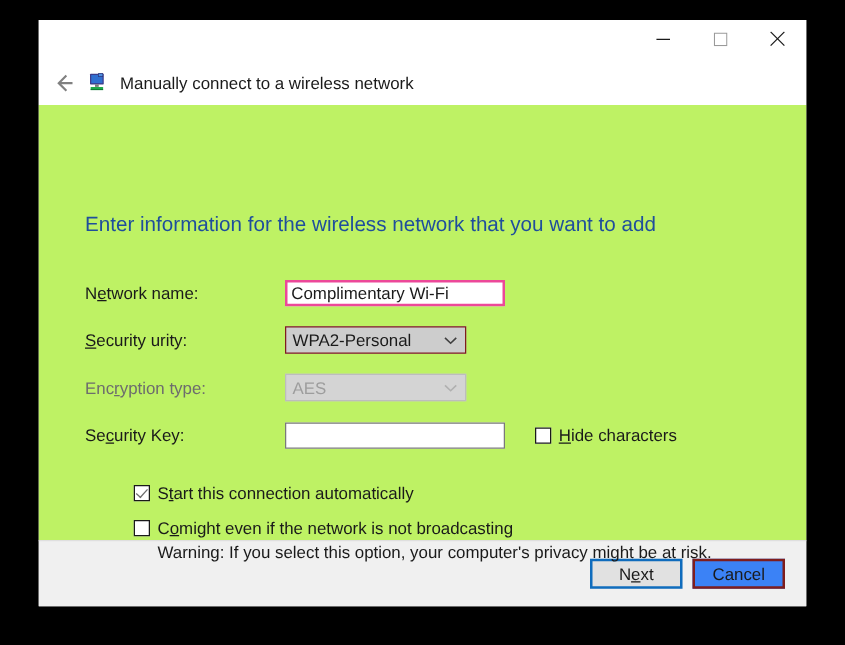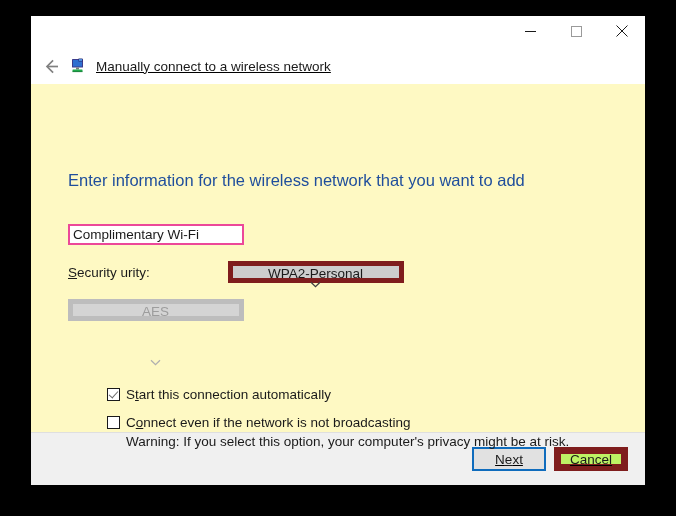--- a/index.html
+++ b/index.html
@@ -19,21 +19,20 @@
   #wizard-window {
     position: absolute;
     left: 31px;
     top: 16px;
     width: 614px;
     height: 469px;
     background: #ffffff;
     display: flex;
     flex-direction: column;
     box-sizing: border-box;
-    text-decoration: underline;
   }
 
   
   .titlebar {
     height: 32px;
     flex: 0 0 32px;
     background: #ffffff;
     display: flex;
     align-items: flex-start;
     justify-content: flex-end;
@@ -82,21 +81,21 @@
   }
   .nav-title {
     font-size: 13.5px;
     color: #1a1a1a;
     white-space: nowrap;
   }
 
   
   .content {
     flex: 1 1 auto;
-    background: #fef9c3;
+    background: #bef264;
     position: relative;
     padding: 0 0 0 0;
   }
 
   .heading {
     position: absolute;
     left: 37px;
     top: 87px;
     font-size: 16.5px;
     color: #1f4e9c;
@@ -133,33 +132,32 @@
     font-family: "Liberation Sans", sans-serif;
     font-size: 13.5px;
     color: #1a1a1a;
     padding: 0 3px;
     outline: none;
     line-height: 19px;
   }
   .txtfield.focused { border: 2px solid #ec4899; }
 
   .combo {
-    width: 176px;
+    width: 145px;
     height: 22px;
     box-sizing: border-box;
-    border: 5px solid #7f1d1d;
+    border: 1px solid #7f1d1d;
     background: #cdcdcd;
     display: flex;
     align-items: center;
     justify-content: space-between;
     padding: 0 6px 0 5px;
     font-size: 13.5px;
     color: #1a1a1a;
     cursor: default;
-    flex-direction: column;
   }
   .combo.disabled {
     background: #d4d4d4;
     border-color: #bdbdbd;
     color: #9d9d9d;
     gap: 40px;
   }
   .combo .chev { display: block; flex: 0 0 auto; }
 
   .side-check {
@@ -228,22 +226,22 @@
     display: flex;
     align-items: center;
     justify-content: flex-end;
     padding-right: 17px;
     box-sizing: border-box;
   }
   .btn {
     height: 24px;
     min-width: 74px;
     box-sizing: border-box;
-    background: #bef264;
-    border: 7px solid #7f1d1d;
+    background: #3b82f6;
+    border: 2px solid #7f1d1d;
     font-family: "Liberation Sans", sans-serif;
     font-size: 13.5px;
     color: #1a1a1a;
     cursor: default;
     padding: 0 8px;
     display: flex;
     align-items: center;
     justify-content: center;
   }
   .btn.default {
@@ -297,52 +295,62 @@
     <div class="nav-title">Manually connect to a wireless network</div>
   </div>
 
   <div class="content">
 
     <div class="heading">Enter information for the wireless network that you want to add</div>
 
     <div class="form">
 
       <div class="frow">
+        <div class="flabel"><span>N</span><u>e</u><span>twork name:</span></div>
         <input class="txtfield focused" type="text" value="Complimentary Wi-Fi" style="">
       </div>
 
       <div class="frow">
         <div class="flabel"><span></span><u>S</u><span>ecurity urity:</span></div>
         <div class="combo">
           <span>WPA2-Personal</span>
           <svg class="chev" width="11" height="7" viewBox="0 0 11 7">
             <path d="M1 1.3 L5.5 5.6 L10 1.3" fill="none" stroke="#404040" stroke-width="1.3"></path>
           </svg>
         </div>
       </div>
 
       <div class="frow">
+        <div class="flabel disabled"><span>Enc</span><u>r</u><span>yption type:</span></div>
         <div class="combo disabled">
           <span>AES</span>
           <svg class="chev" width="11" height="7" viewBox="0 0 11 7">
             <path d="M1 1.3 L5.5 5.6 L10 1.3" fill="none" stroke="#b0b0b0" stroke-width="1.3"></path>
           </svg>
         </div>
       </div>
 
+      <div class="frow">
+        <div class="flabel"><span>Se</span><u>c</u><span>urity Key:</span></div>
+        <input class="txtfield" type="text" value="" style="">
+        <div class="side-check">
+          <span class="cb"></span>
+          <span class="cb-label"><span></span><u>H</u><span>ide characters</span></span>
+        </div>
+      </div>
     </div>
 
     <div class="options">
       <div class="optrow">
         <span class="cb checked"></span>
         <span class="cb-label"><span>S</span><u>t</u><span>art this connection automatically</span></span>
       </div>
       <div class="optrow">
         <span class="cb"></span>
-        <span class="cb-label"><span>C</span><u>o</u><span>nnect even if the network is not broadcasting</span></span>
+        <span class="cb-label"><span>C</span><u>o</u><span>might even if the network is not broadcasting</span></span>
       </div>
       <div class="warning">Warning: If you select this option, your computer's privacy might be at risk.</div>
     </div>
 
   </div>
 
   <div class="footer">
     <div class="btn default">
         <span>N</span>
         <u>e</u>

